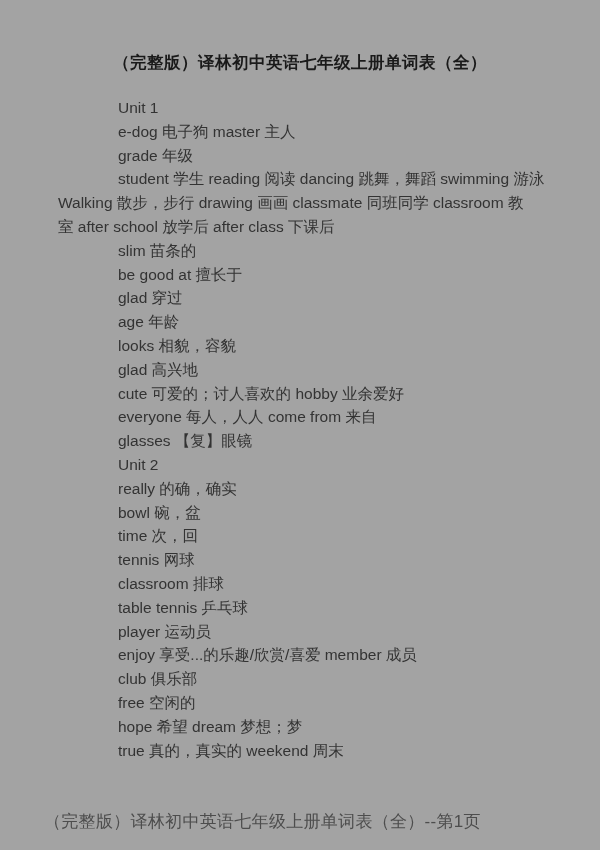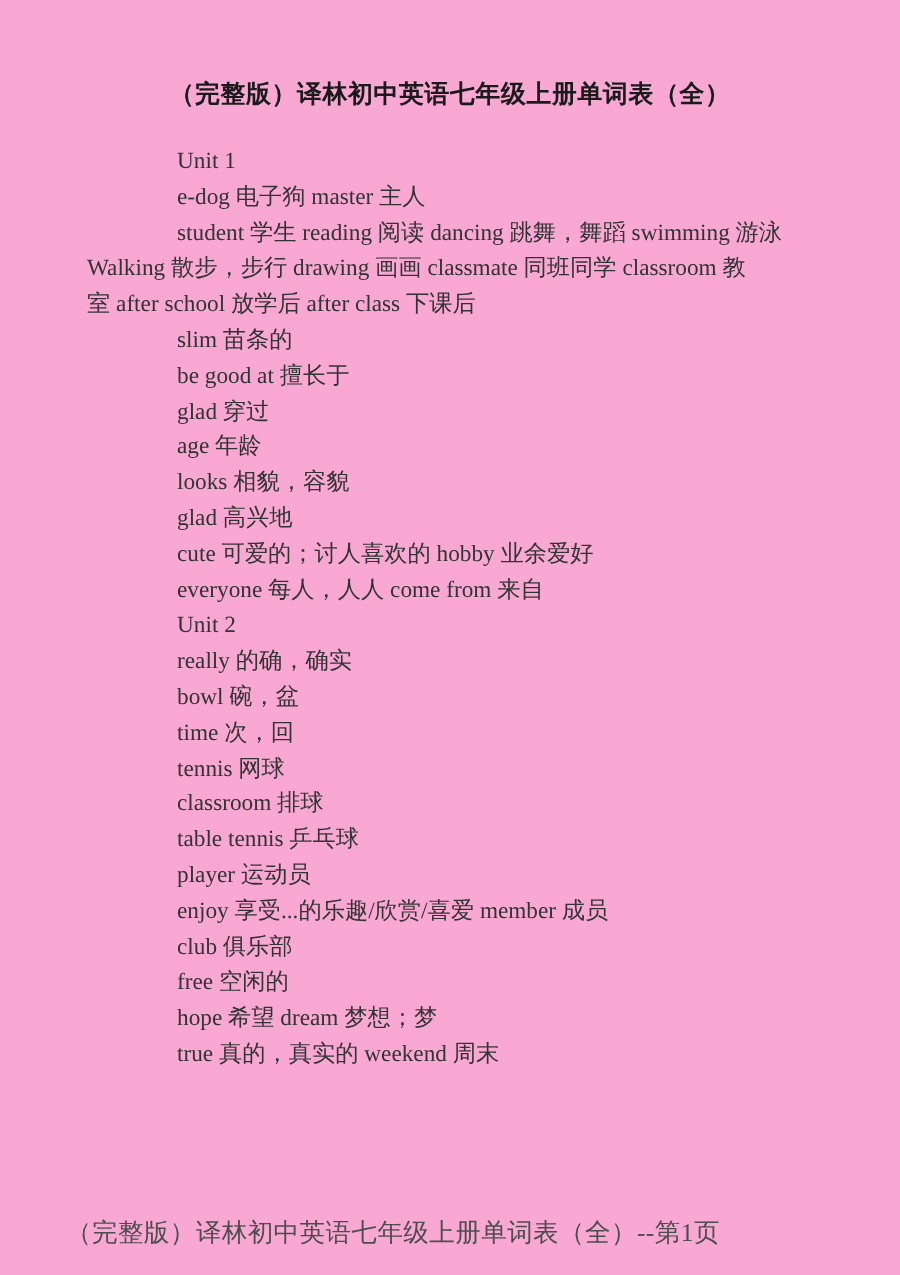--- a/index.html
+++ b/index.html
@@ -10,22 +10,21 @@
     width: 600px;
     height: 850px;
     background: #fcfcfc;
     font-family: "Liberation Sans", "DejaVu Sans", sans-serif;
     overflow: hidden;
   }
   .page {
     position: relative;
     width: 600px;
     height: 850px;
-    background: #f9a8d4;
-    font-family: Liberation Serif, serif;
+    background: #a3a3a3;
   }
   .doc-title {
     position: absolute;
     top: 52px;
     left: 0;
     width: 600px;
     text-align: center;
     font-size: 16.5px;
     font-weight: bold;
     color: #1a1a1a;
@@ -60,31 +59,33 @@
 </head>
 <body>
 
 <div class="page">
   <h1 class="doc-title">（完整版）译林初中英语七年级上册单词表（全）</h1>
 
   <div class="doc-content">
 
   <div class="doc-line indent">Unit 1</div>
       <div class="doc-line indent">e-dog 电子狗 master 主人</div>
+      <div class="doc-line indent">grade 年级</div>
       <div class="doc-line indent">student 学生 reading 阅读 dancing 跳舞，舞蹈 swimming 游泳</div>
       <div class="doc-line">Walking 散步，步行 drawing 画画 classmate 同班同学 classroom 教</div>
       <div class="doc-line">室 after school 放学后 after class 下课后</div>
       <div class="doc-line indent">slim 苗条的</div>
       <div class="doc-line indent">be good at 擅长于</div>
       <div class="doc-line indent">glad 穿过</div>
       <div class="doc-line indent">age 年龄</div>
       <div class="doc-line indent">looks 相貌，容貌</div>
       <div class="doc-line indent">glad 高兴地</div>
       <div class="doc-line indent">cute 可爱的；讨人喜欢的 hobby 业余爱好</div>
       <div class="doc-line indent">everyone 每人，人人 come from 来自</div>
+      <div class="doc-line indent">glasses 【复】眼镜</div>
       <div class="doc-line indent">Unit 2</div>
       <div class="doc-line indent">really 的确，确实</div>
       <div class="doc-line indent">bowl 碗，盆</div>
       <div class="doc-line indent">time 次，回</div>
       <div class="doc-line indent">tennis 网球</div>
       <div class="doc-line indent">classroom 排球</div>
       <div class="doc-line indent">table tennis 乒乓球</div>
       <div class="doc-line indent">player 运动员</div>
       <div class="doc-line indent">enjoy 享受...的乐趣/欣赏/喜爱 member 成员</div>
       <div class="doc-line indent">club 俱乐部</div>

